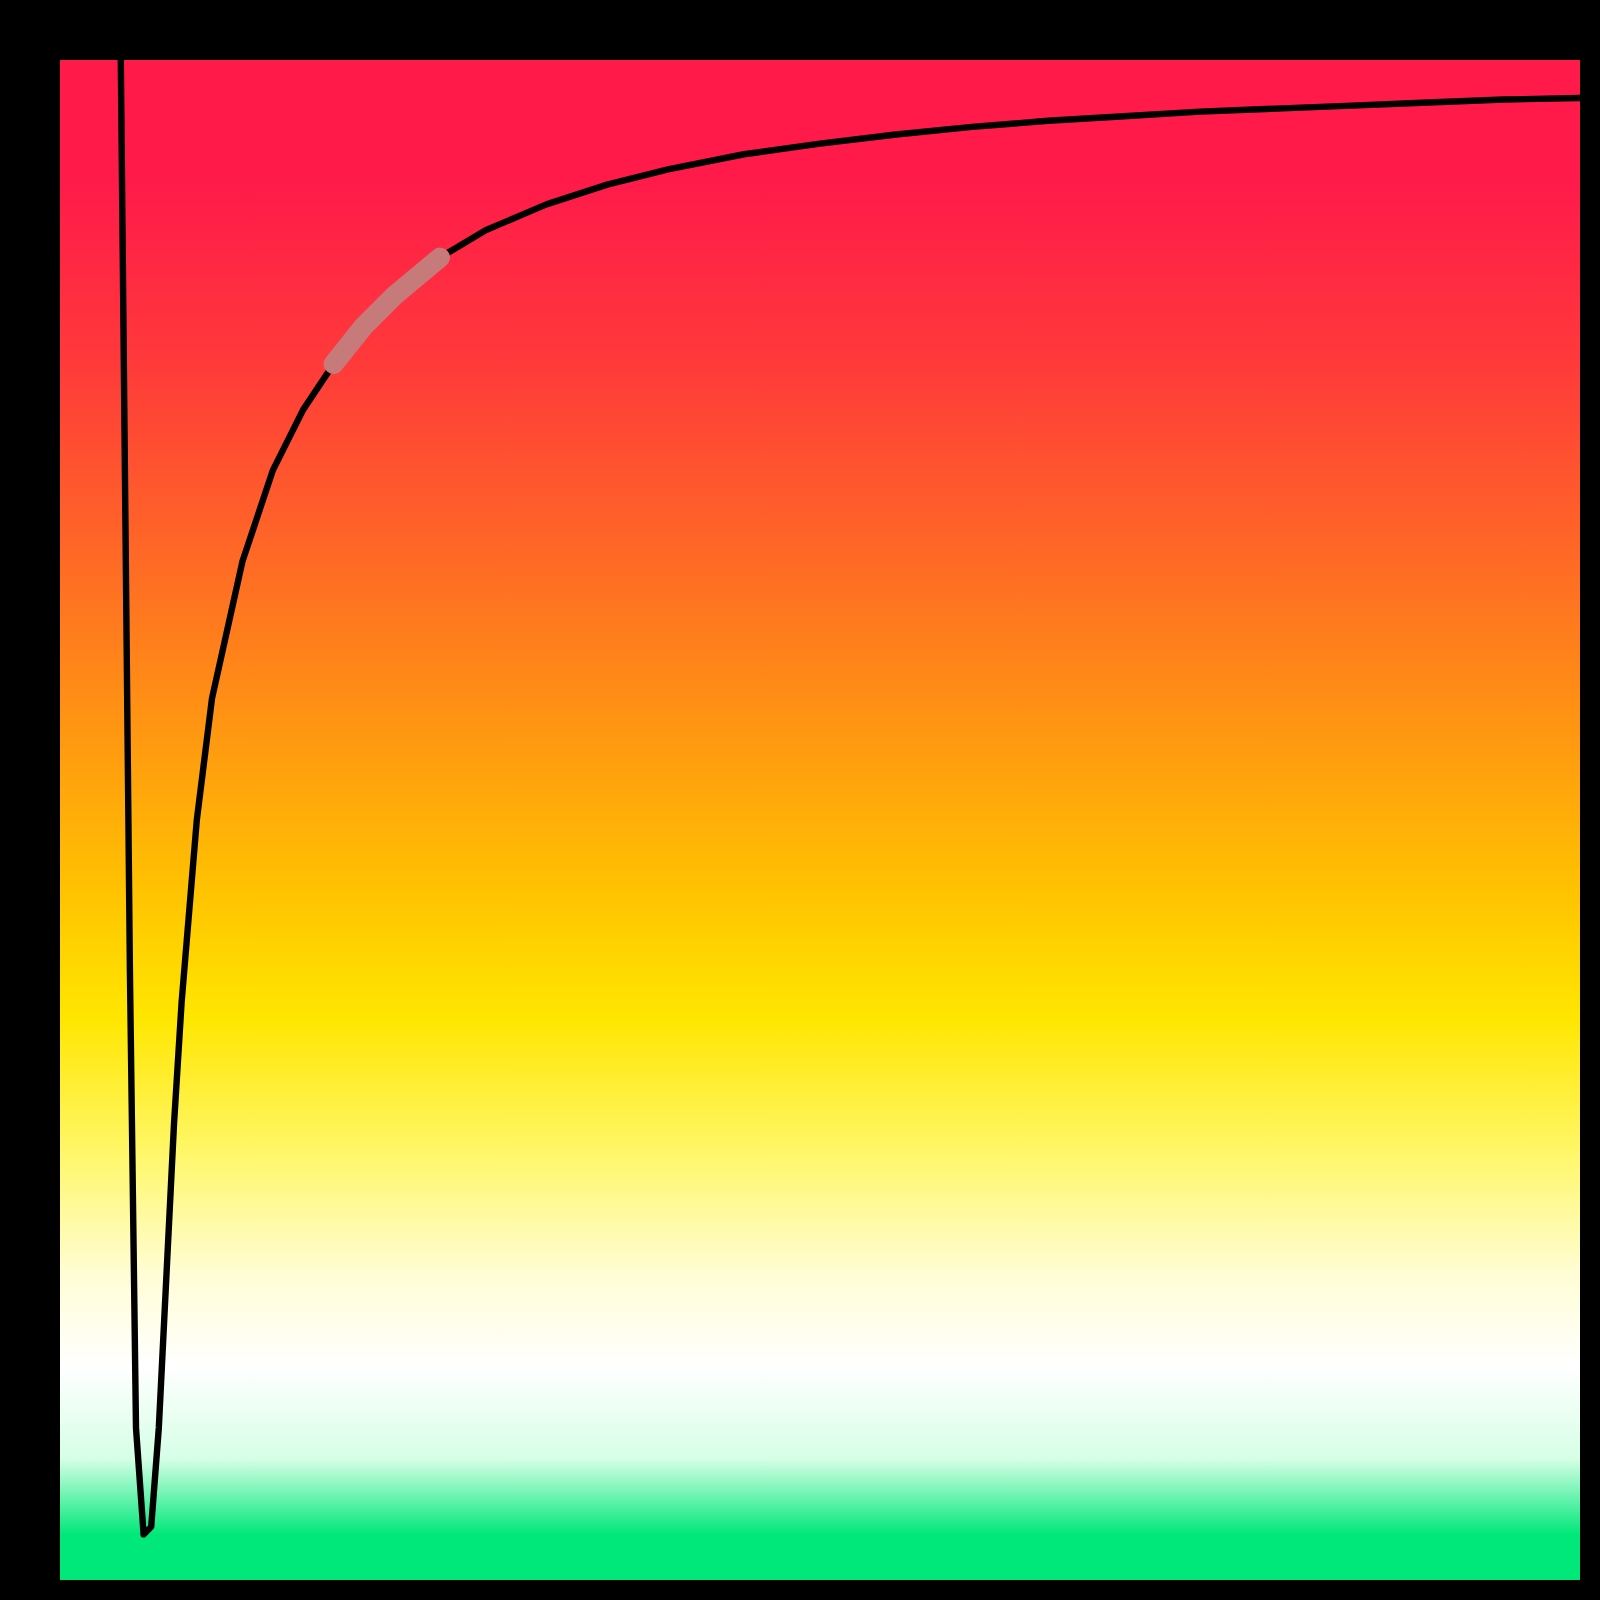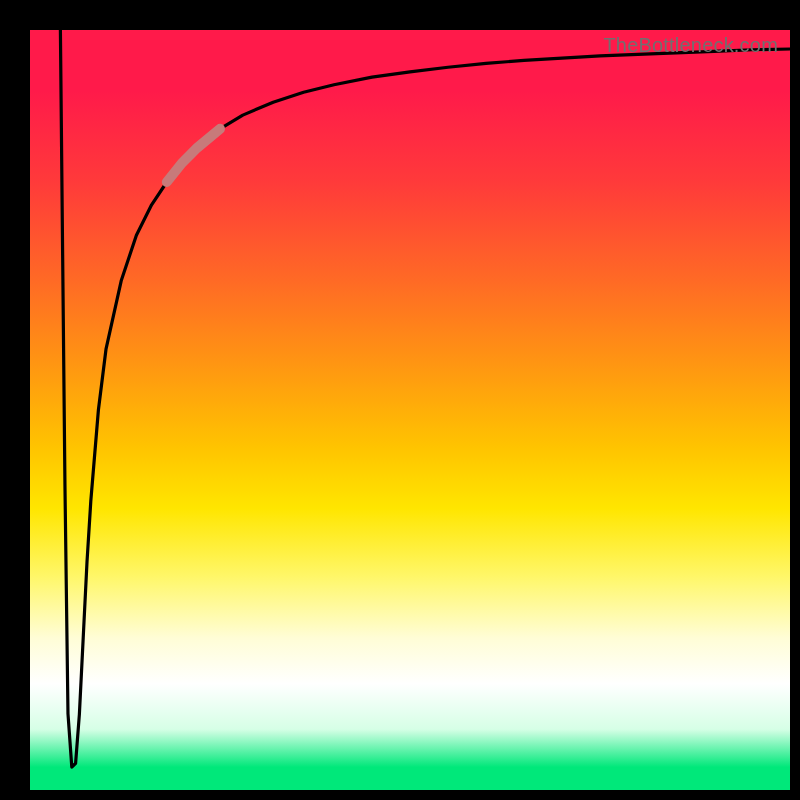--- a/index.html
+++ b/index.html
@@ -56,19 +56,18 @@
     width: 100%;
     height: 100%;
     z-index: 3;
   }
 </style>
 </head>
 <body>
 
 <div class="frame">
   <div class="plot-area">
-    <div class="watermark">TheBottleneck.com</div>
     <svg class="lines" viewBox="0 0 760 760" preserveAspectRatio="none">
       <path d="M30.40 0.00 L32.68 228.00 L34.96 456.00 L38.00 684.00 L41.80 737.20 L45.60 733.40 L49.40 684.00 L53.20 608.00 L57.00 532.00 L60.80 471.20 L68.40 380.00 L76.00 319.20 L91.20 250.80 L106.40 205.20 L121.60 174.80 L136.80 152.00 L152.00 133.00 L167.20 117.80 L190.00 98.80 L212.80 85.12 L243.20 72.20 L273.60 62.32 L304.00 54.72 L342.00 47.12 L380.00 41.80 L418.00 37.24 L456.00 33.44 L494.00 30.40 L532.00 28.12 L570.00 25.84 L608.00 24.32 L646.00 22.80 L684.00 21.28 L722.00 19.76 L760.00 19.00" fill="none" stroke="#000000" stroke-width="3.2" stroke-linejoin="round" stroke-linecap="round"></path>
       <path d="M136.80 152.00 L152.00 133.00 L167.20 117.80 L190.00 98.80" fill="none" stroke="#c77a7a" stroke-width="10" stroke-linecap="round"></path>
     </svg>
   </div>
 </div>
 
 </body></html>

